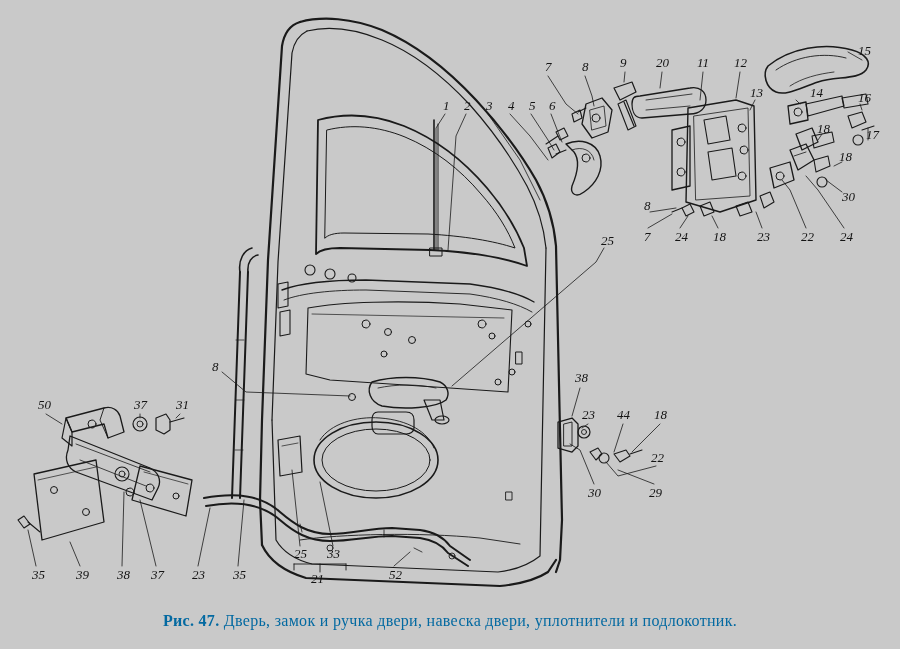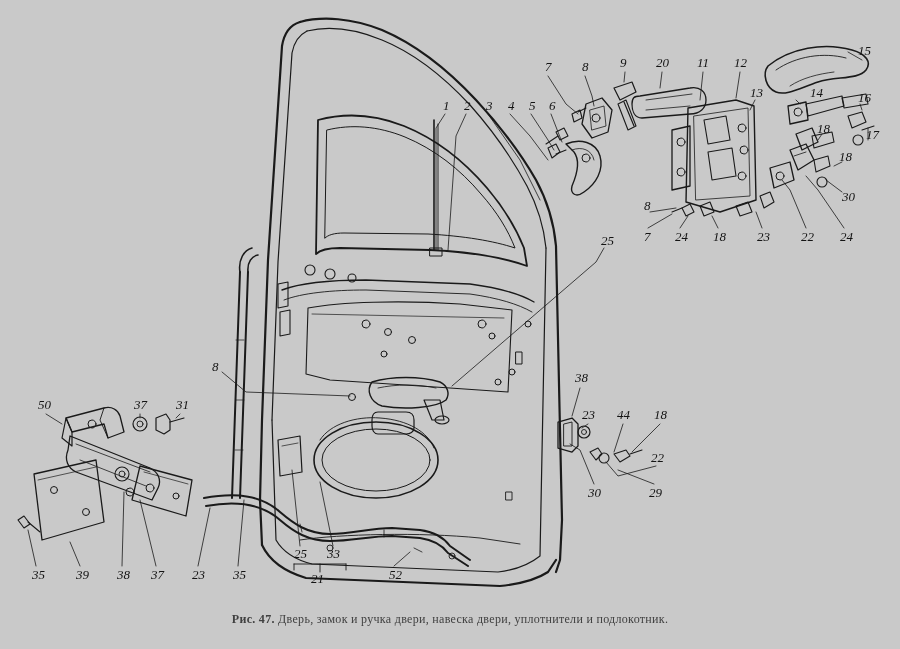--- a/index.html
+++ b/index.html
@@ -32,22 +32,22 @@
     line-height: 1;
     user-select: none;
   }
   #caption {
     position: absolute;
     left: 0;
     top: 612px;
     width: 900px;
     text-align: center;
     font-family: "Liberation Serif", serif;
-    font-size: 12px;
-    color: #404040;
+    font-size: 16px;
+    color: #0369a1;
     letter-spacing: 0.3px;
   }
   #caption .cap-bold {
     font-weight: bold;
   }
 </style>
 </head>
 <body>
 
 <div id="page">

